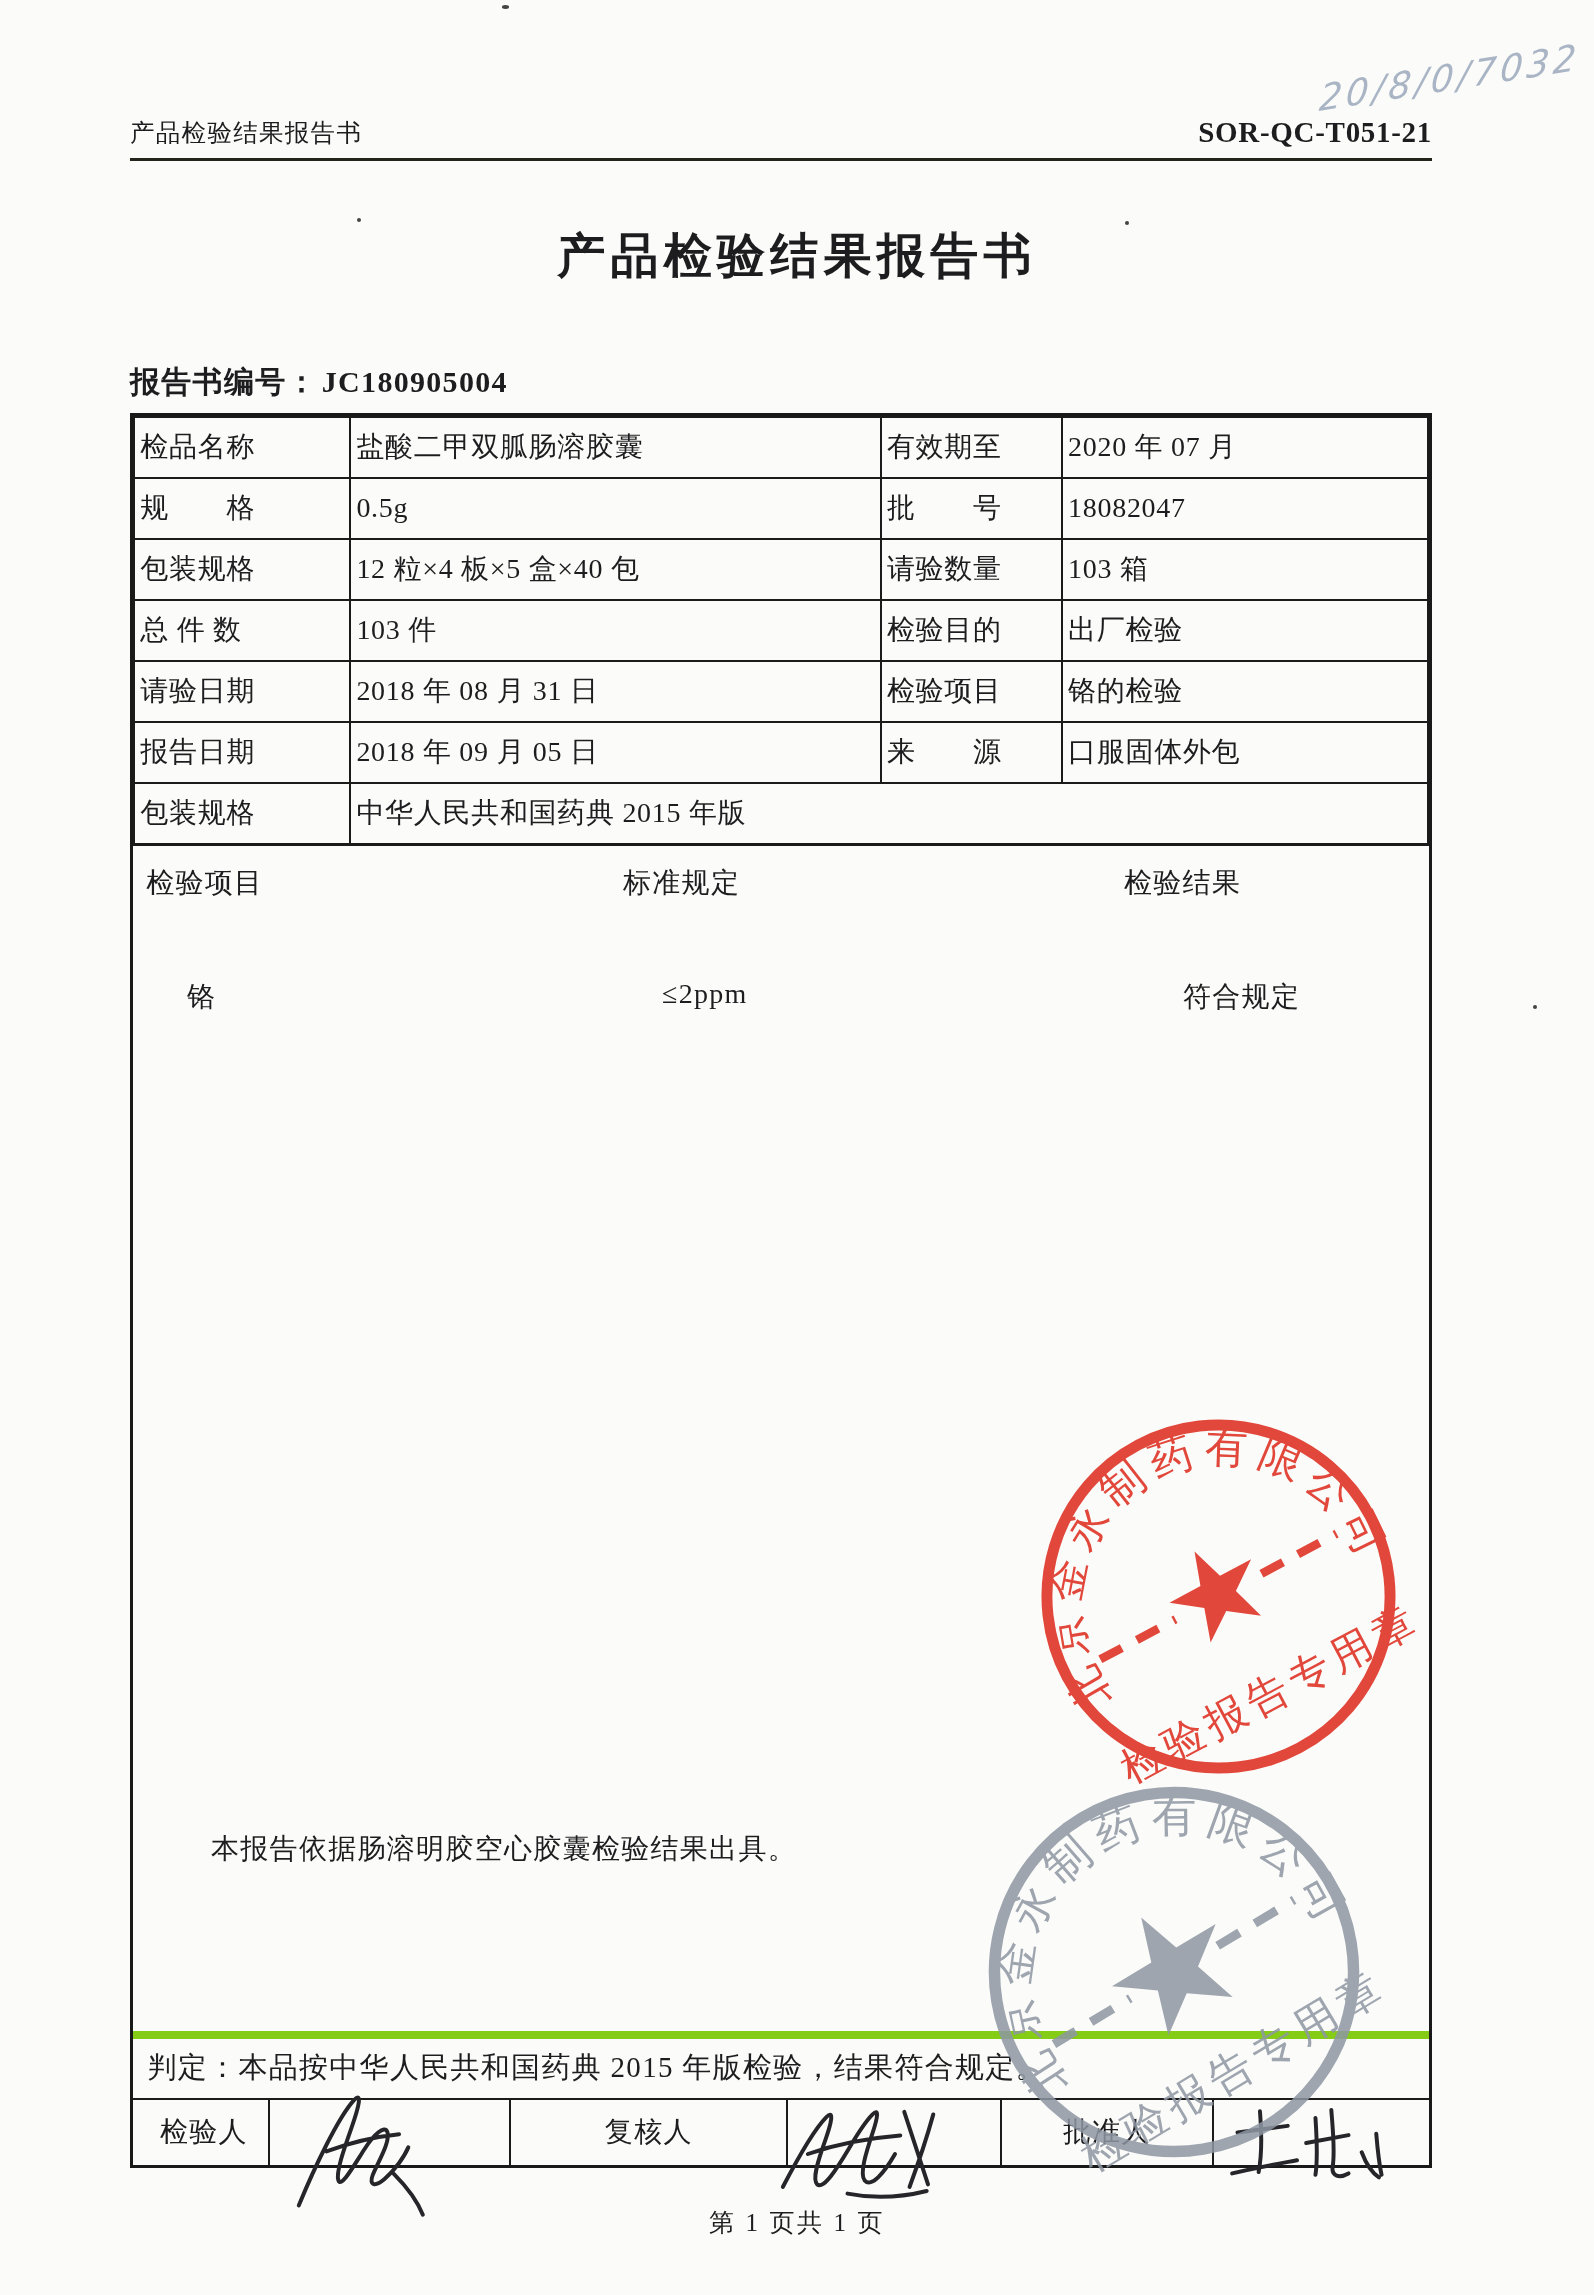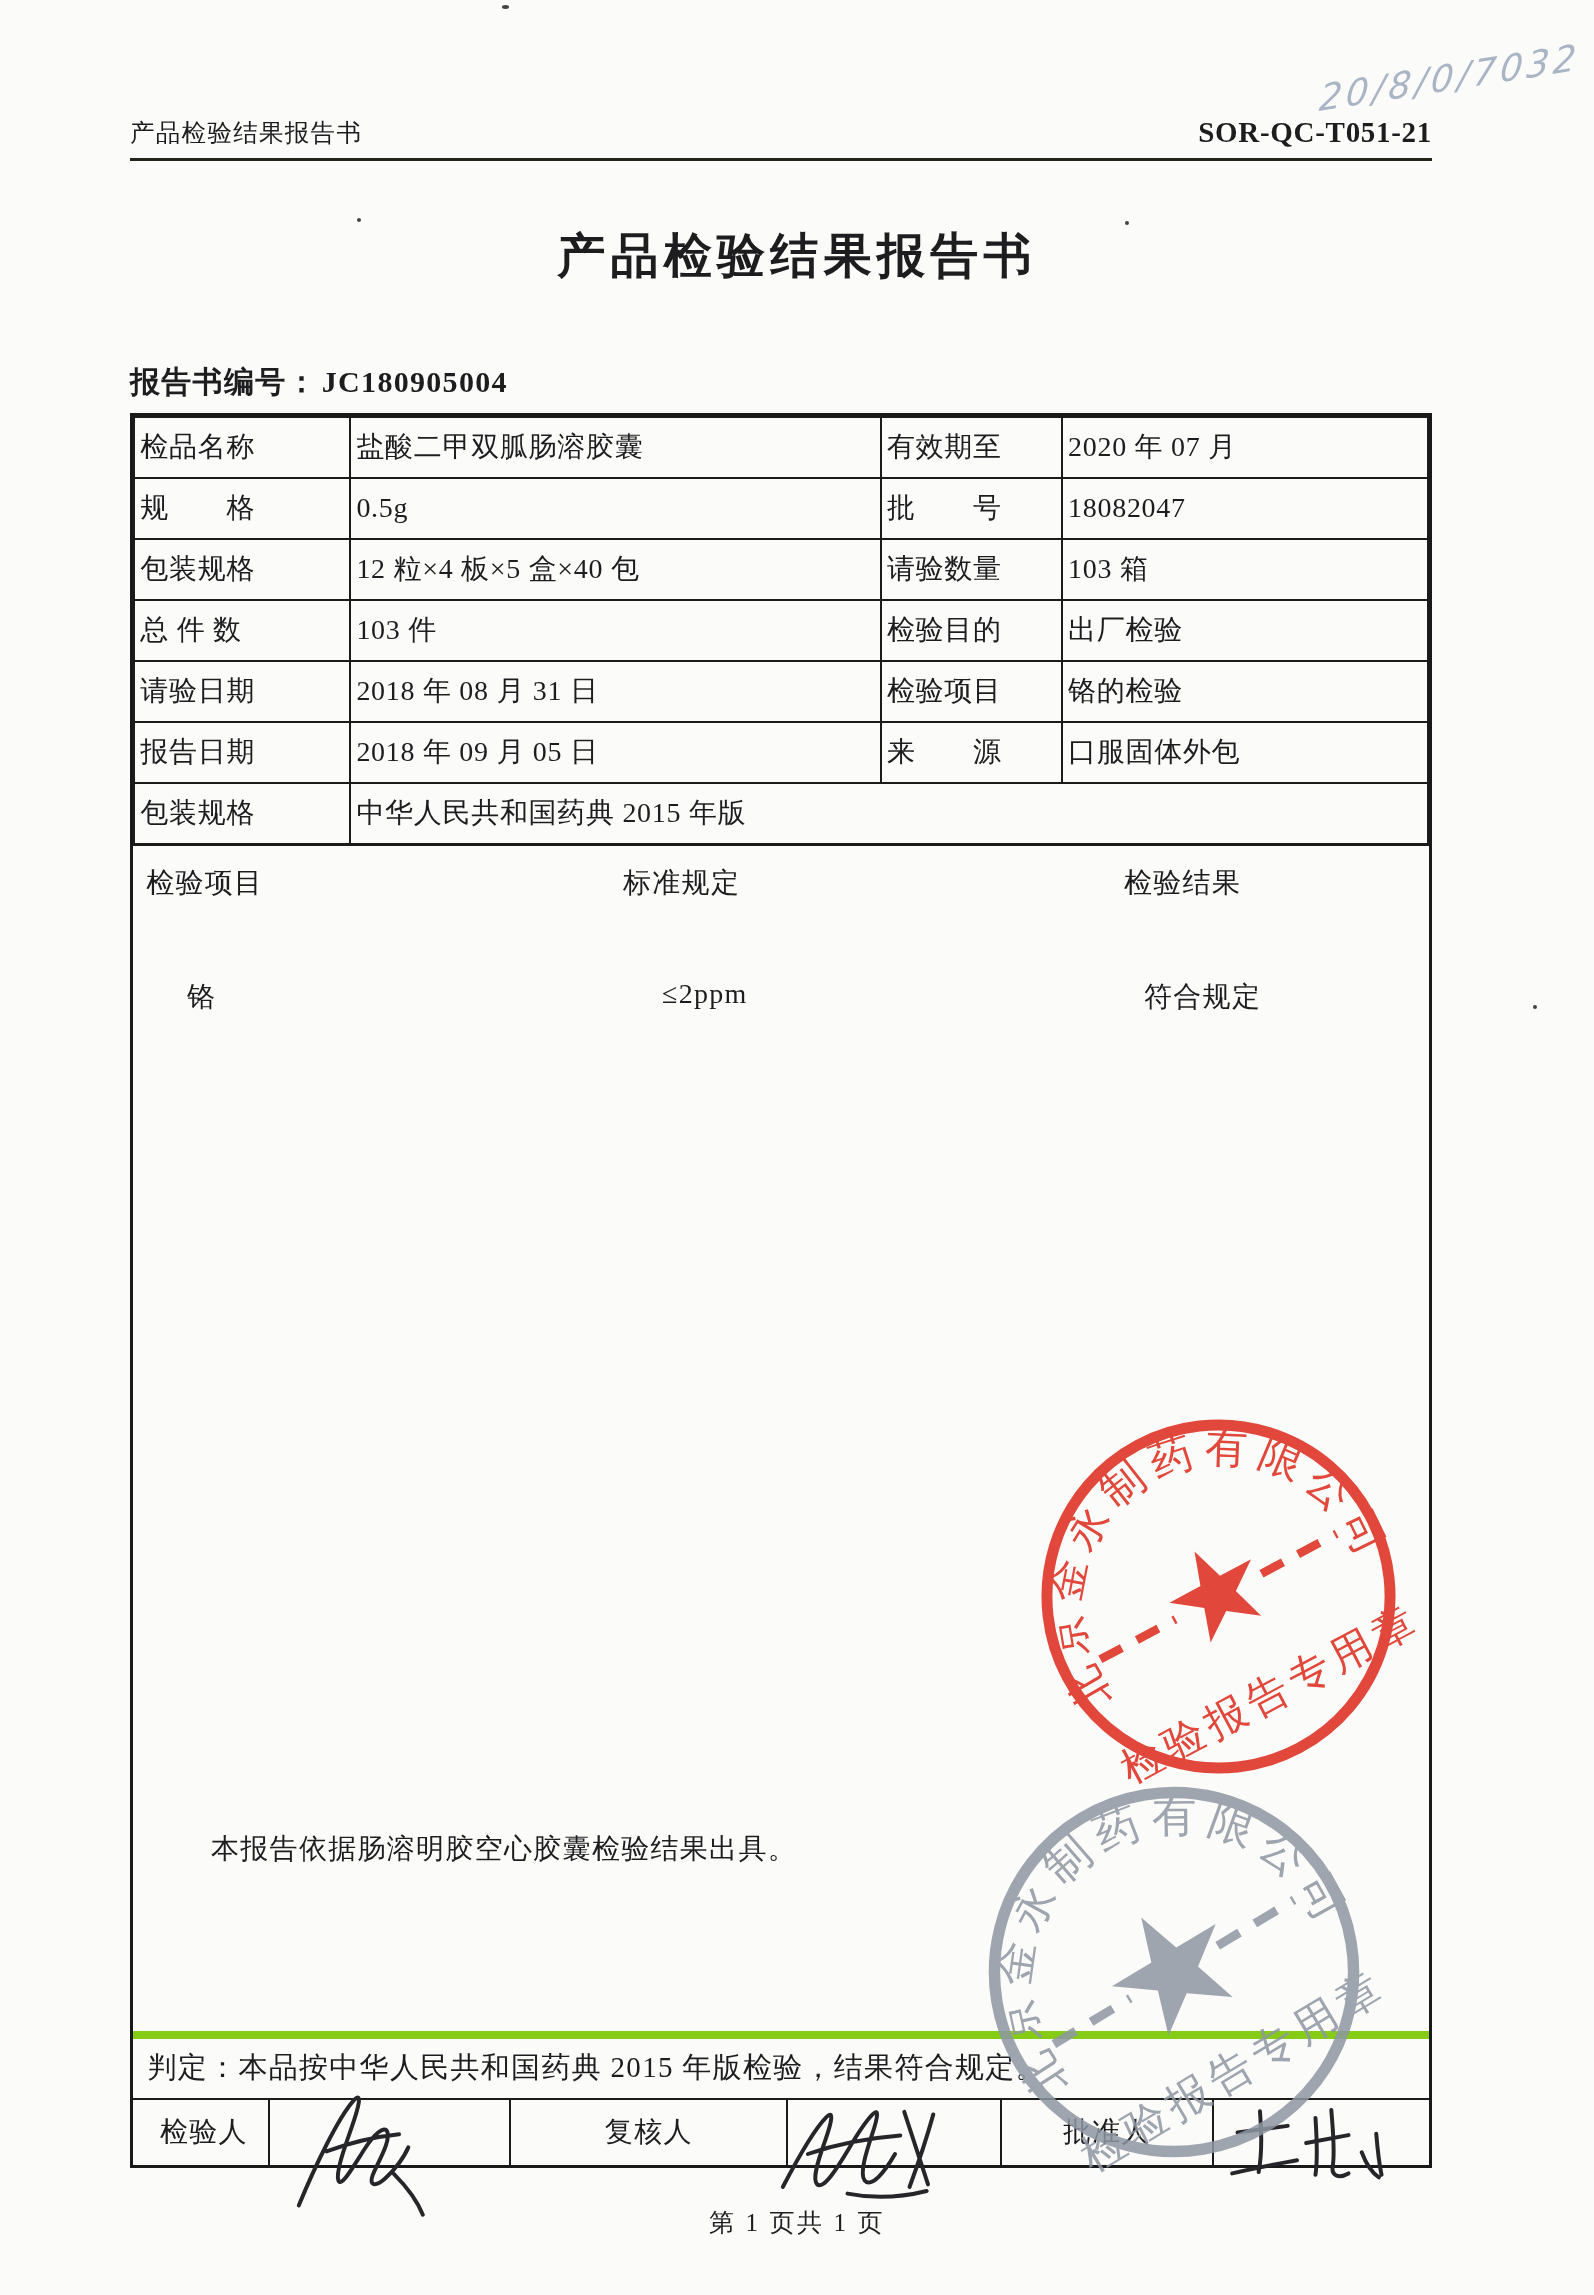--- a/index.html
+++ b/index.html
@@ -67,21 +67,21 @@
   }
   .res-row { position:absolute; left:0; right:0; }
   .res-head { top:18.5px; font-weight:500; }
   .res-data { top:132px; }
   .res-col { position:absolute; white-space:nowrap; letter-spacing:1.3px; }
   .res-item-h   { left:13.2px; }
   .res-std-h    { left:490px; }
   .res-result-h { left:991px; }
   .res-item-d   { left:54px; }
   .res-std-d    { left:529px;text-align:center; }
-  .res-result-d { left:1011px; }
+  .res-result-d { left:1050px; }
   .res-note {
     position:absolute; left:78px; top:984px;
     font-size:28px; letter-spacing:1.3px; white-space:nowrap;
   }
   
   .stamp { position:absolute; pointer-events:none; }
   .stamp-red  { left:903px; top:568px;  width:365px; height:365px; transform:rotate(-28deg); opacity:0.92; z-index:6; }
   .stamp-gray { left:850px; top:935px; width:382px; height:382px; transform:rotate(-31deg); opacity:0.85; z-index:6; }
   .stamp svg { width:100%; height:100%; overflow:visible; }
   

